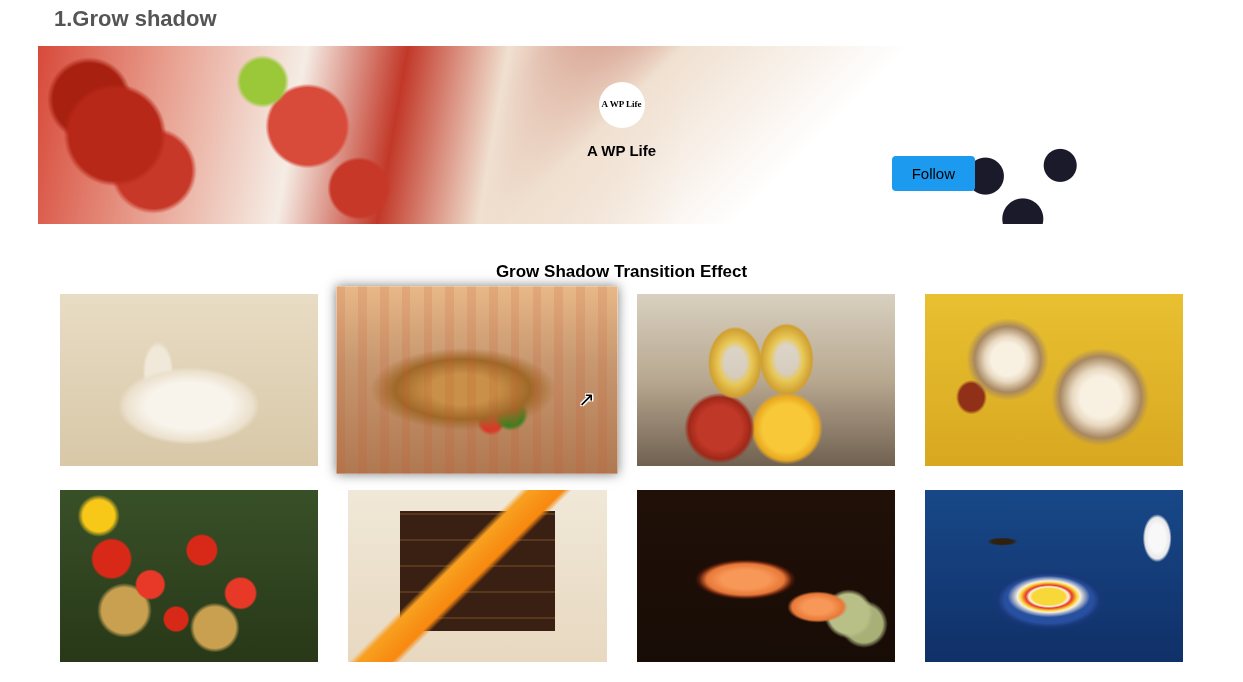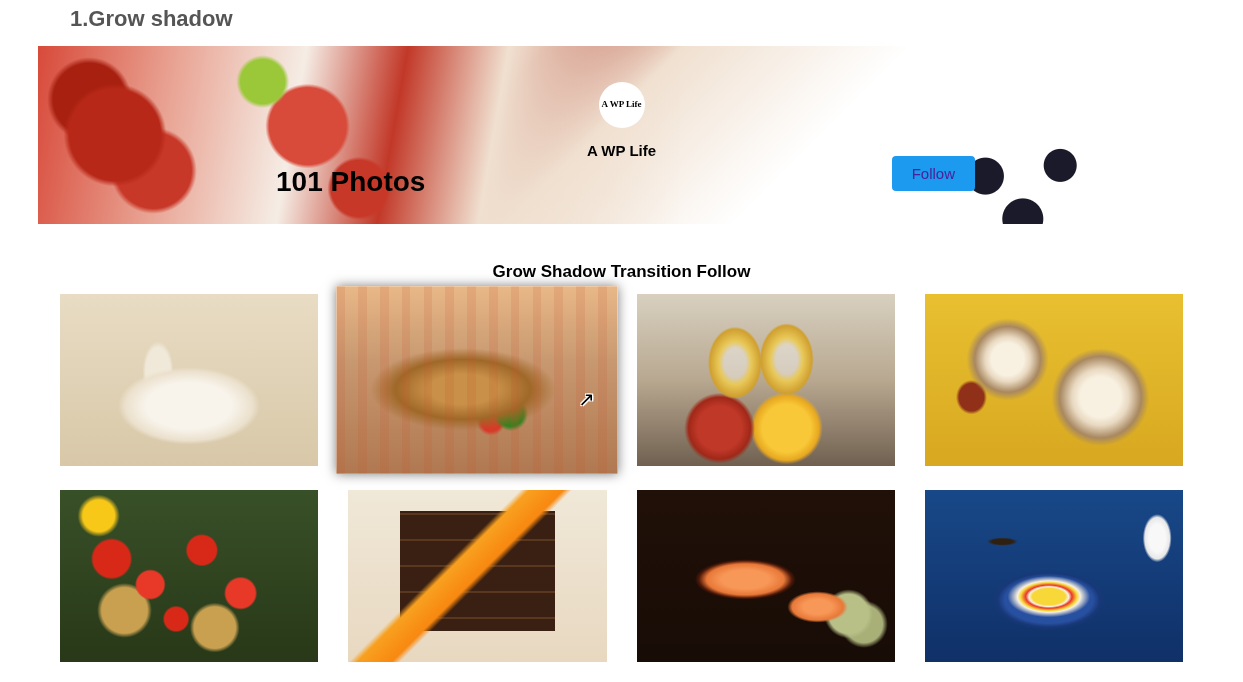--- a/index.html
+++ b/index.html
@@ -9,21 +9,21 @@
     }
     body {
       font-family: Arial, sans-serif;
       background: #fff;
       width: 1243px;
     }
     .section-title {
       font-size: 22px;
       font-weight: 800;
       color: #555;
-      padding: 6px 10px 14px 70px;
+      padding: 6px 10px 14px 54px;
       font-family: Arial Black, Arial, sans-serif;
     }
     .banner {
       margin: 0 38px;
       height: 178px;
       position: relative;
       overflow: hidden;
       background: linear-gradient(135deg, #d84a3a 0%, #e8a090 15%, #f5ede5 25%, #c23828 35%, #a82818 38%, #f0e0d0 48%, #fff 65%, #fff 100%);
     }
     .banner-bg {
@@ -91,21 +91,21 @@
       font-size: 28px;
       font-weight: 800;
       font-family: Arial Black, Arial, sans-serif;
       color: #000;
     }
     .follow-btn {
       position: absolute;
       right: 230px;
       top: 110px;
       background: #1b9af0;
-      color: #4c1d95;
+      color: #000000;
       border: none;
       border-radius: 4px;
       padding: 9px 20px;
       font-size: 15px;
       cursor: pointer;
     }
     .effect-title {
       text-align: center;
       font-weight: 800;
       font-size: 17px;
@@ -204,26 +204,25 @@
 </head>
 <body>
 
 <h2 class="section-title">1.Grow shadow</h2>
 
 <div class="banner">
   <div class="banner-bg"></div>
   <div class="banner-content">
     <div class="avatar">A WP Life</div>
     <div class="profile-name">A WP Life</div>
-    <div class="photo-count">101 Photos</div>
     <button class="follow-btn">Follow</button>
   </div>
 </div>
 
-<h3 class="effect-title">Grow Shadow Transition Follow</h3>
+<h3 class="effect-title">Grow Shadow Transition Effect</h3>
 
 <div class="grid" id="grid">
     <div class="thumb t0"></div>
     <div class="thumb t1 grow">
       <span class="cursor-overlay" style="transform: scaleX(-1); left: 86%; top: 54%;">↖</span>
     </div>
     <div class="thumb t2"></div>
     <div class="thumb t3"></div>
     <div class="thumb t4"></div>
     <div class="thumb t5"></div>

